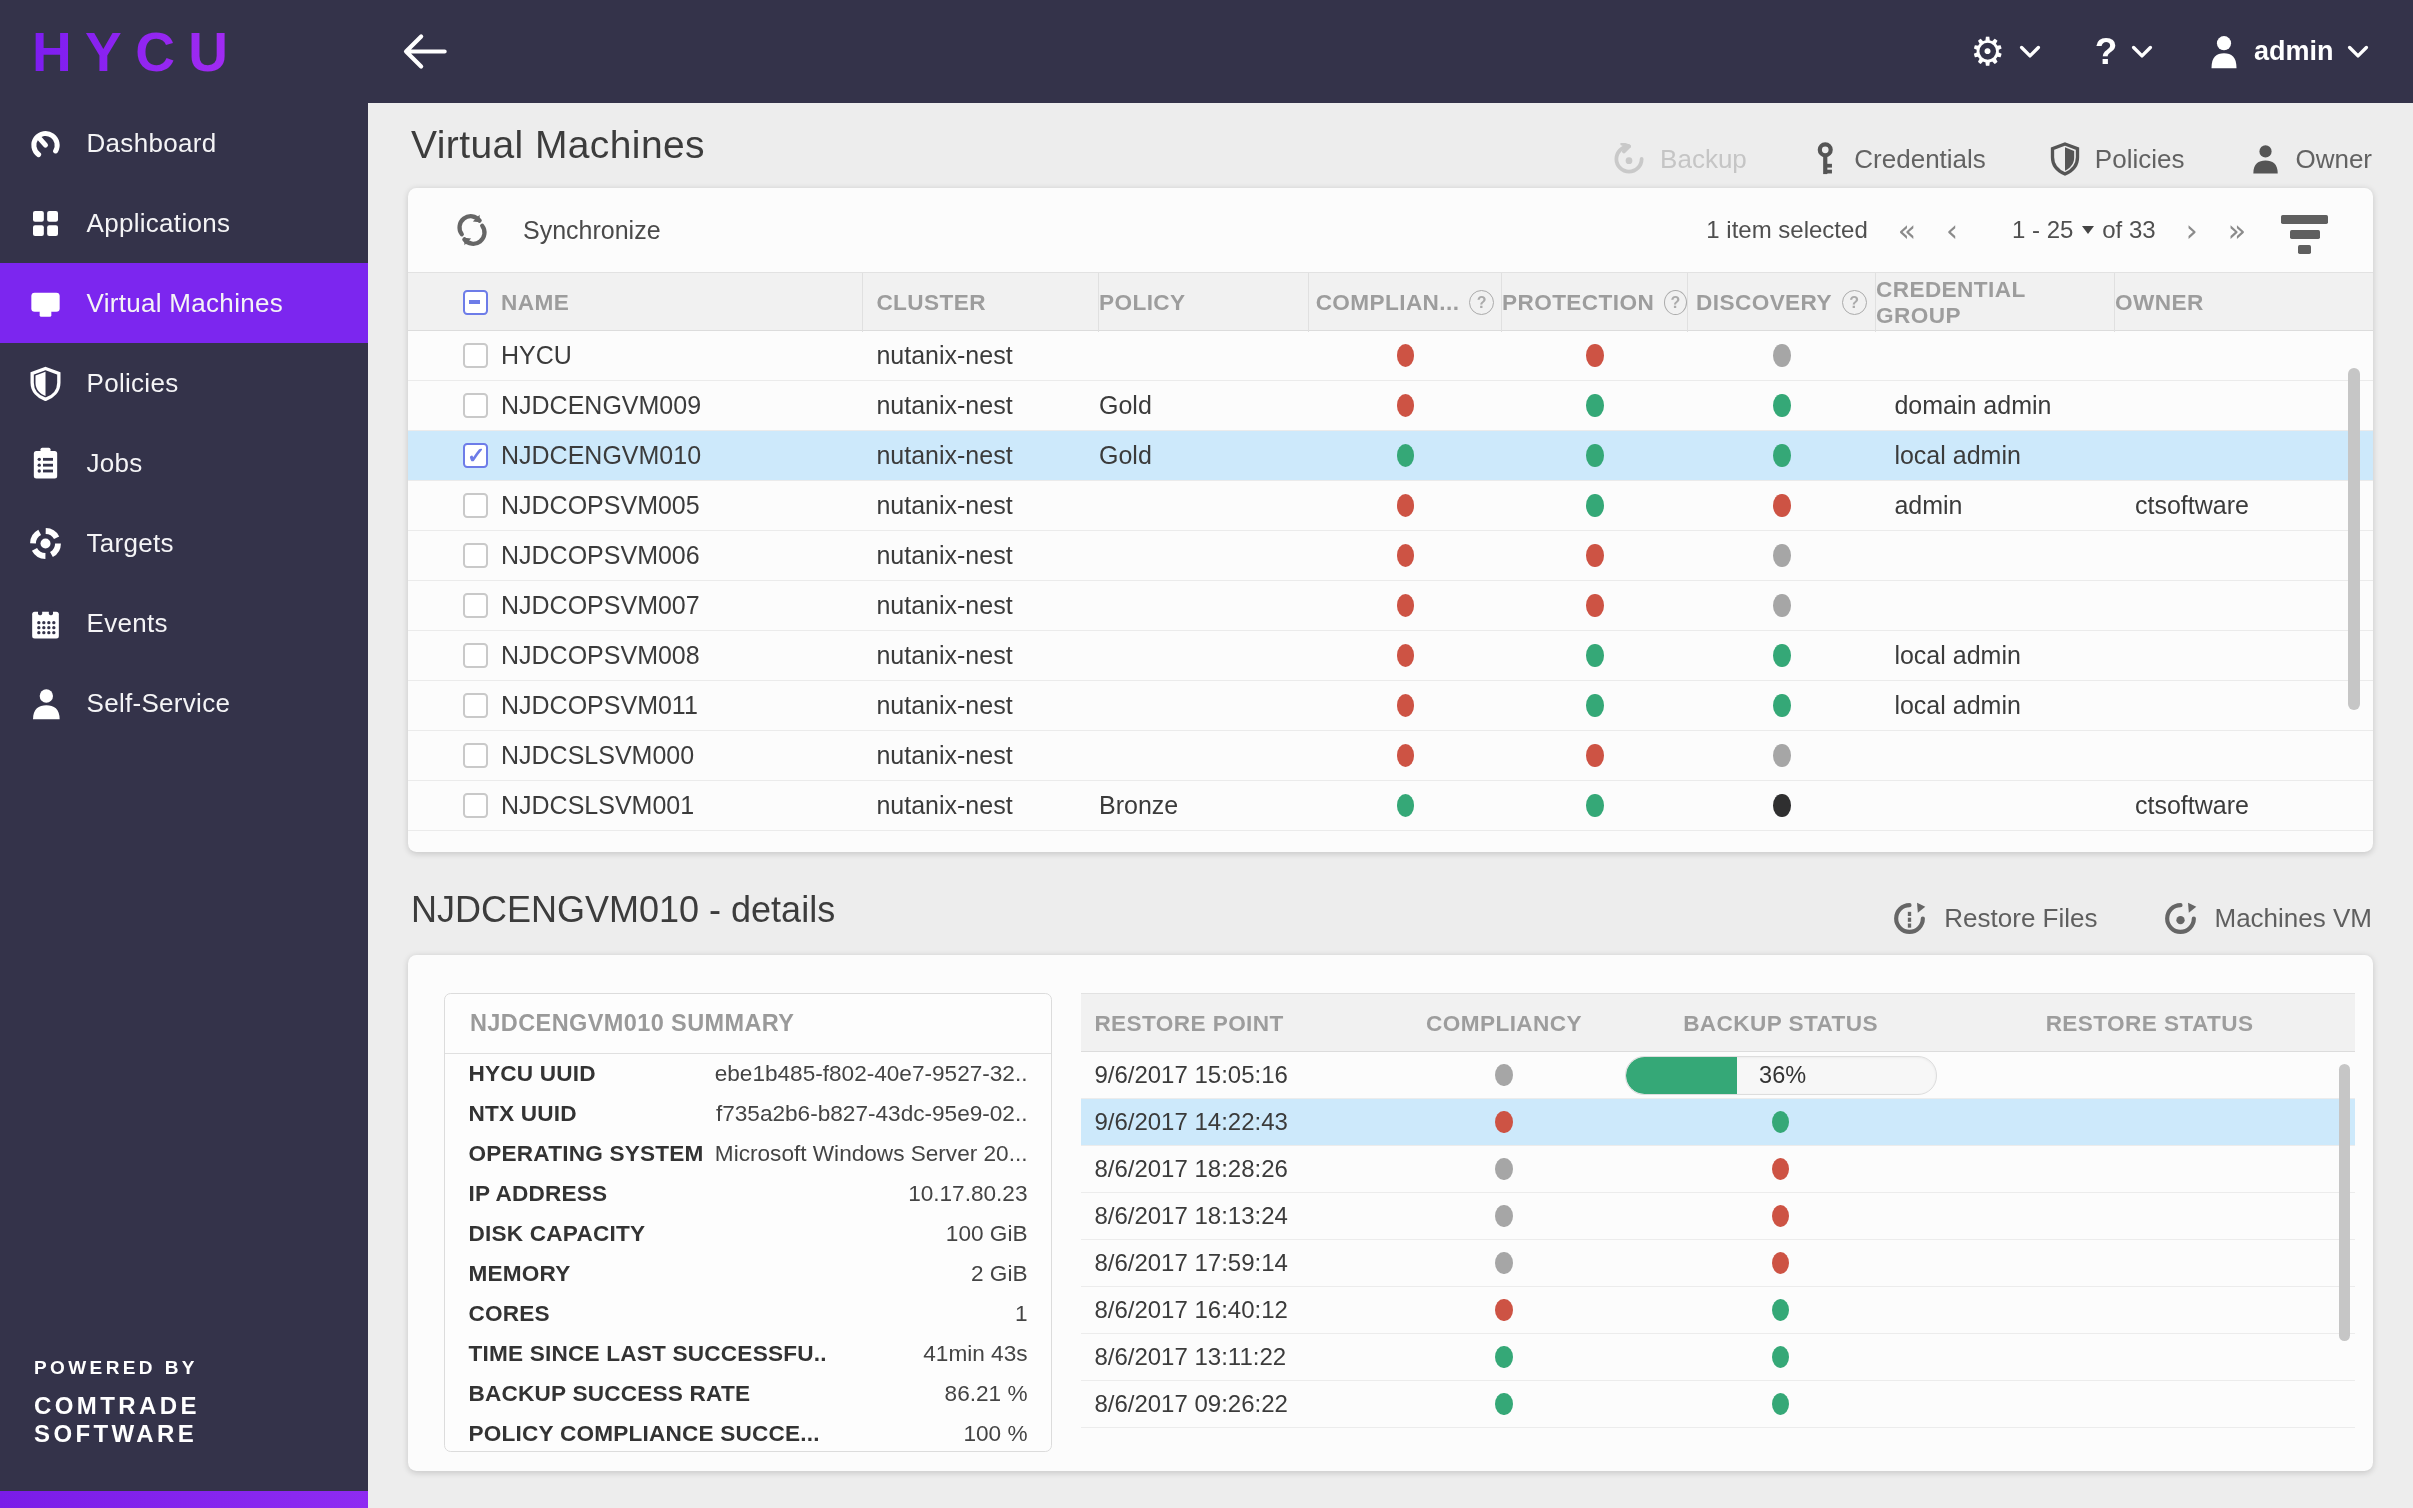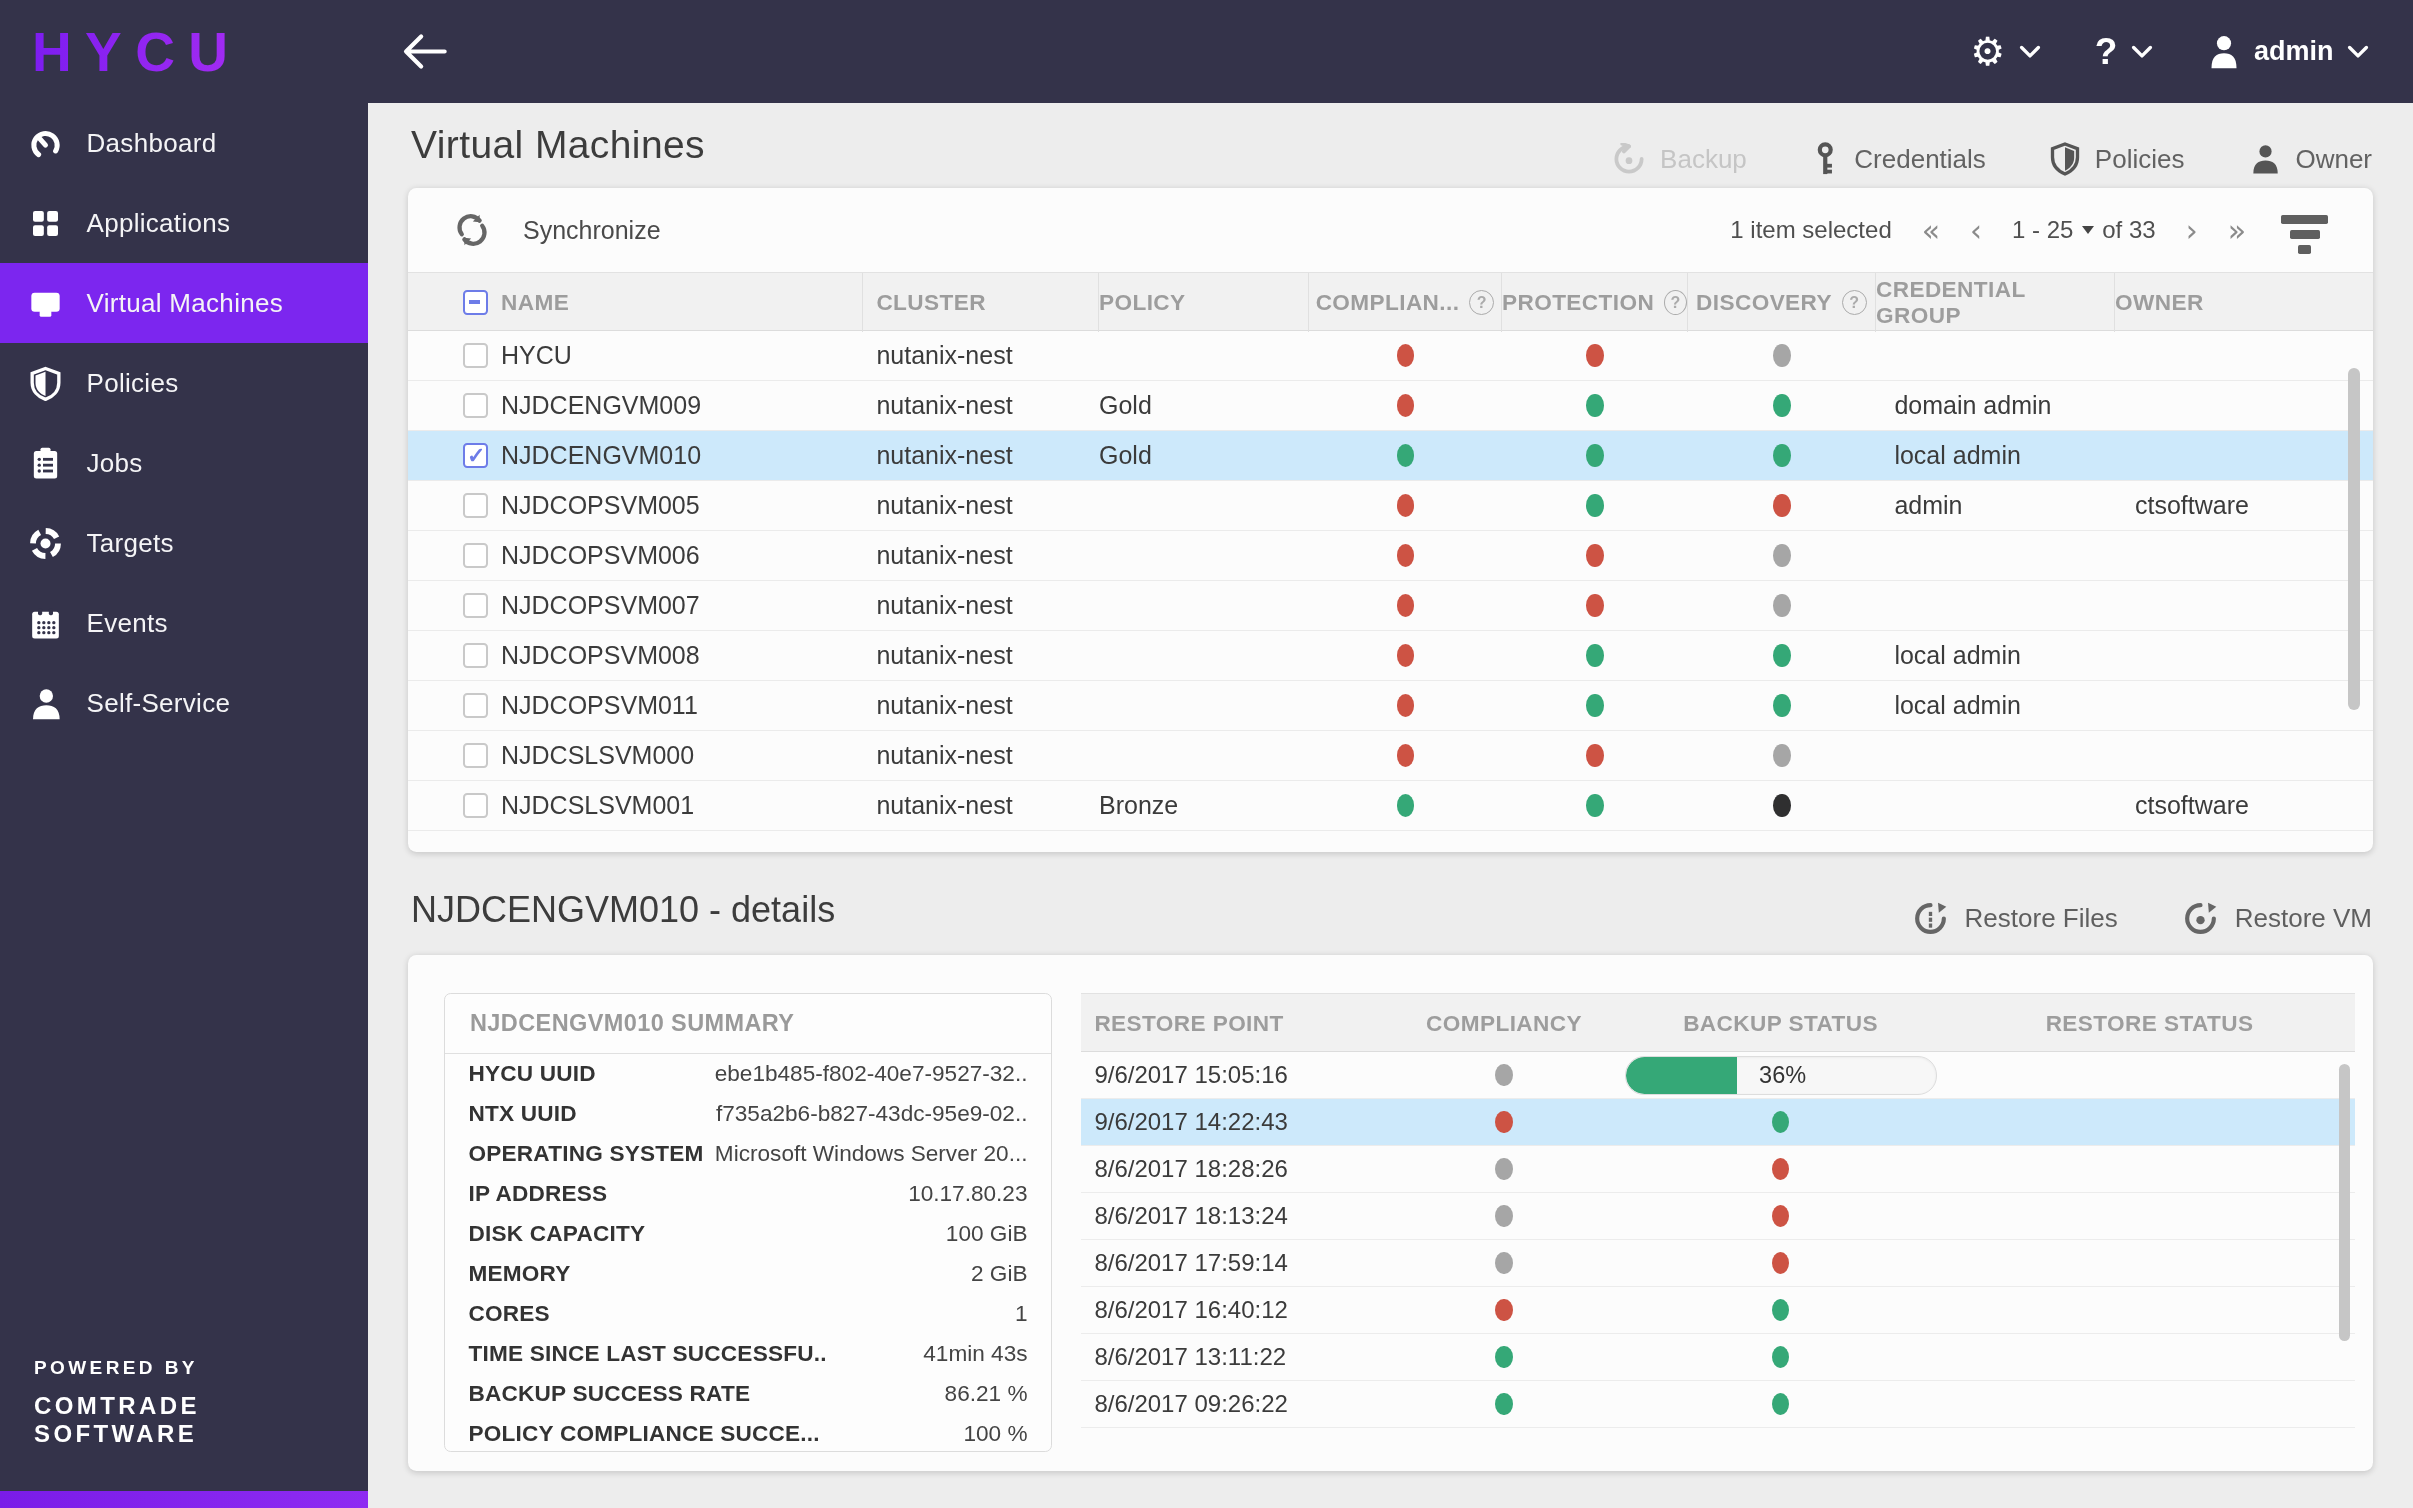--- a/index.html
+++ b/index.html
@@ -39,21 +39,21 @@
   .tool-btn { display:flex; align-items:center; gap:15px; font-size:26px; color:#626262; cursor:pointer; }
   .tool-btn.disabled { color:#c5c5c5; cursor:default; }
   
   .card { position:absolute; background:#fcfcfc; border-radius:8.4px; box-shadow:0 1.7px 6.7px rgba(0,0,0,.16); }
   .vm-card { left:40px; top:85px; width:1965px; height:664px; }
   
   .sync { position:absolute; left:47px; top:25px; display:flex; align-items:center; gap:34px; cursor:pointer; }
   .sync-label { font-size:25px; color:#4a4a4a; }
   .pager { position:absolute; right:127px; top:0; height:84px; display:flex; align-items:center; gap:30px; font-size:24px; color:#4f4f4f; }
   .pg-chev { color:#8b8b8b; font-size:30px; cursor:pointer; font-family:"DejaVu Sans", sans-serif; }
-  .pg-range { display:flex; align-items:center; gap:8.4px; cursor:pointer; }
+  .pg-range { display:flex; align-items:center; gap:8.4px; cursor:pointer;margin-left:24px; }
   .caret-down { width:0; height:0; border-left:6.7px solid transparent; border-right:6.7px solid transparent; border-top:8.4px solid #444; display:inline-block; }
   .filter-btn { position:absolute; right:40px; top:22px; display:flex; flex-direction:column; align-items:center; gap:5.9px; cursor:pointer; padding:5px; }
   .filter-btn .bar { background:#5f5f5f; height:9.2px; border-radius:1.7px; }
   .bar1 { width:47px; } .bar2 { width:30px; } .bar3 { width:12.6px; }
   
   .vm-grid { display:grid; grid-template-columns:93px 362px 236px 210px 193px 186px 188px 239px 1fr; align-items:center; }
   .thead { position:absolute; left:0; top:84px; width:100%; height:59px;
     background:#f1f1f1; border-top:0.8px solid #e2e2e2; border-bottom:0.8px solid #dcdcdc; }
   .th { font-size:22.6px; font-weight:700; color:#9d9d9d; letter-spacing:0.4px; height:59px; display:flex; align-items:center; border-right:0.8px solid #e0e0e0; }
   .th:first-child, .th:last-child { border-right:none; }
@@ -556,21 +556,21 @@
       <span>Restore Files</span>
     </div>
     <div class="restore-btn">
       <span>
         <svg width="35" height="35" viewBox="0 0 42 42">
             <path d="M21 5 A16 16 0 1 0 37 21" stroke="#666" stroke-width="5" fill="none" stroke-linecap="round"></path>
             <path d="M30 2 L40 7 L31 14 Z" fill="#666"></path>
             <circle cx="21" cy="23" r="5" fill="#666"></circle>
           </svg>
       </span>
-      <span>Restore VM</span>
+      <span>Machines VM</span>
     </div>
   </div>
 
   <div class="card details-card">
     <div class="summary-panel">
       <div class="summary-header">NJDCENGVM010 SUMMARY</div>
       <div id="summary-rows">
           <div class="summary-row">
             <span class="summary-label">HYCU UUID</span>
             <span class="summary-value">ebe1b485-f802-40e7-9527-32..</span>

